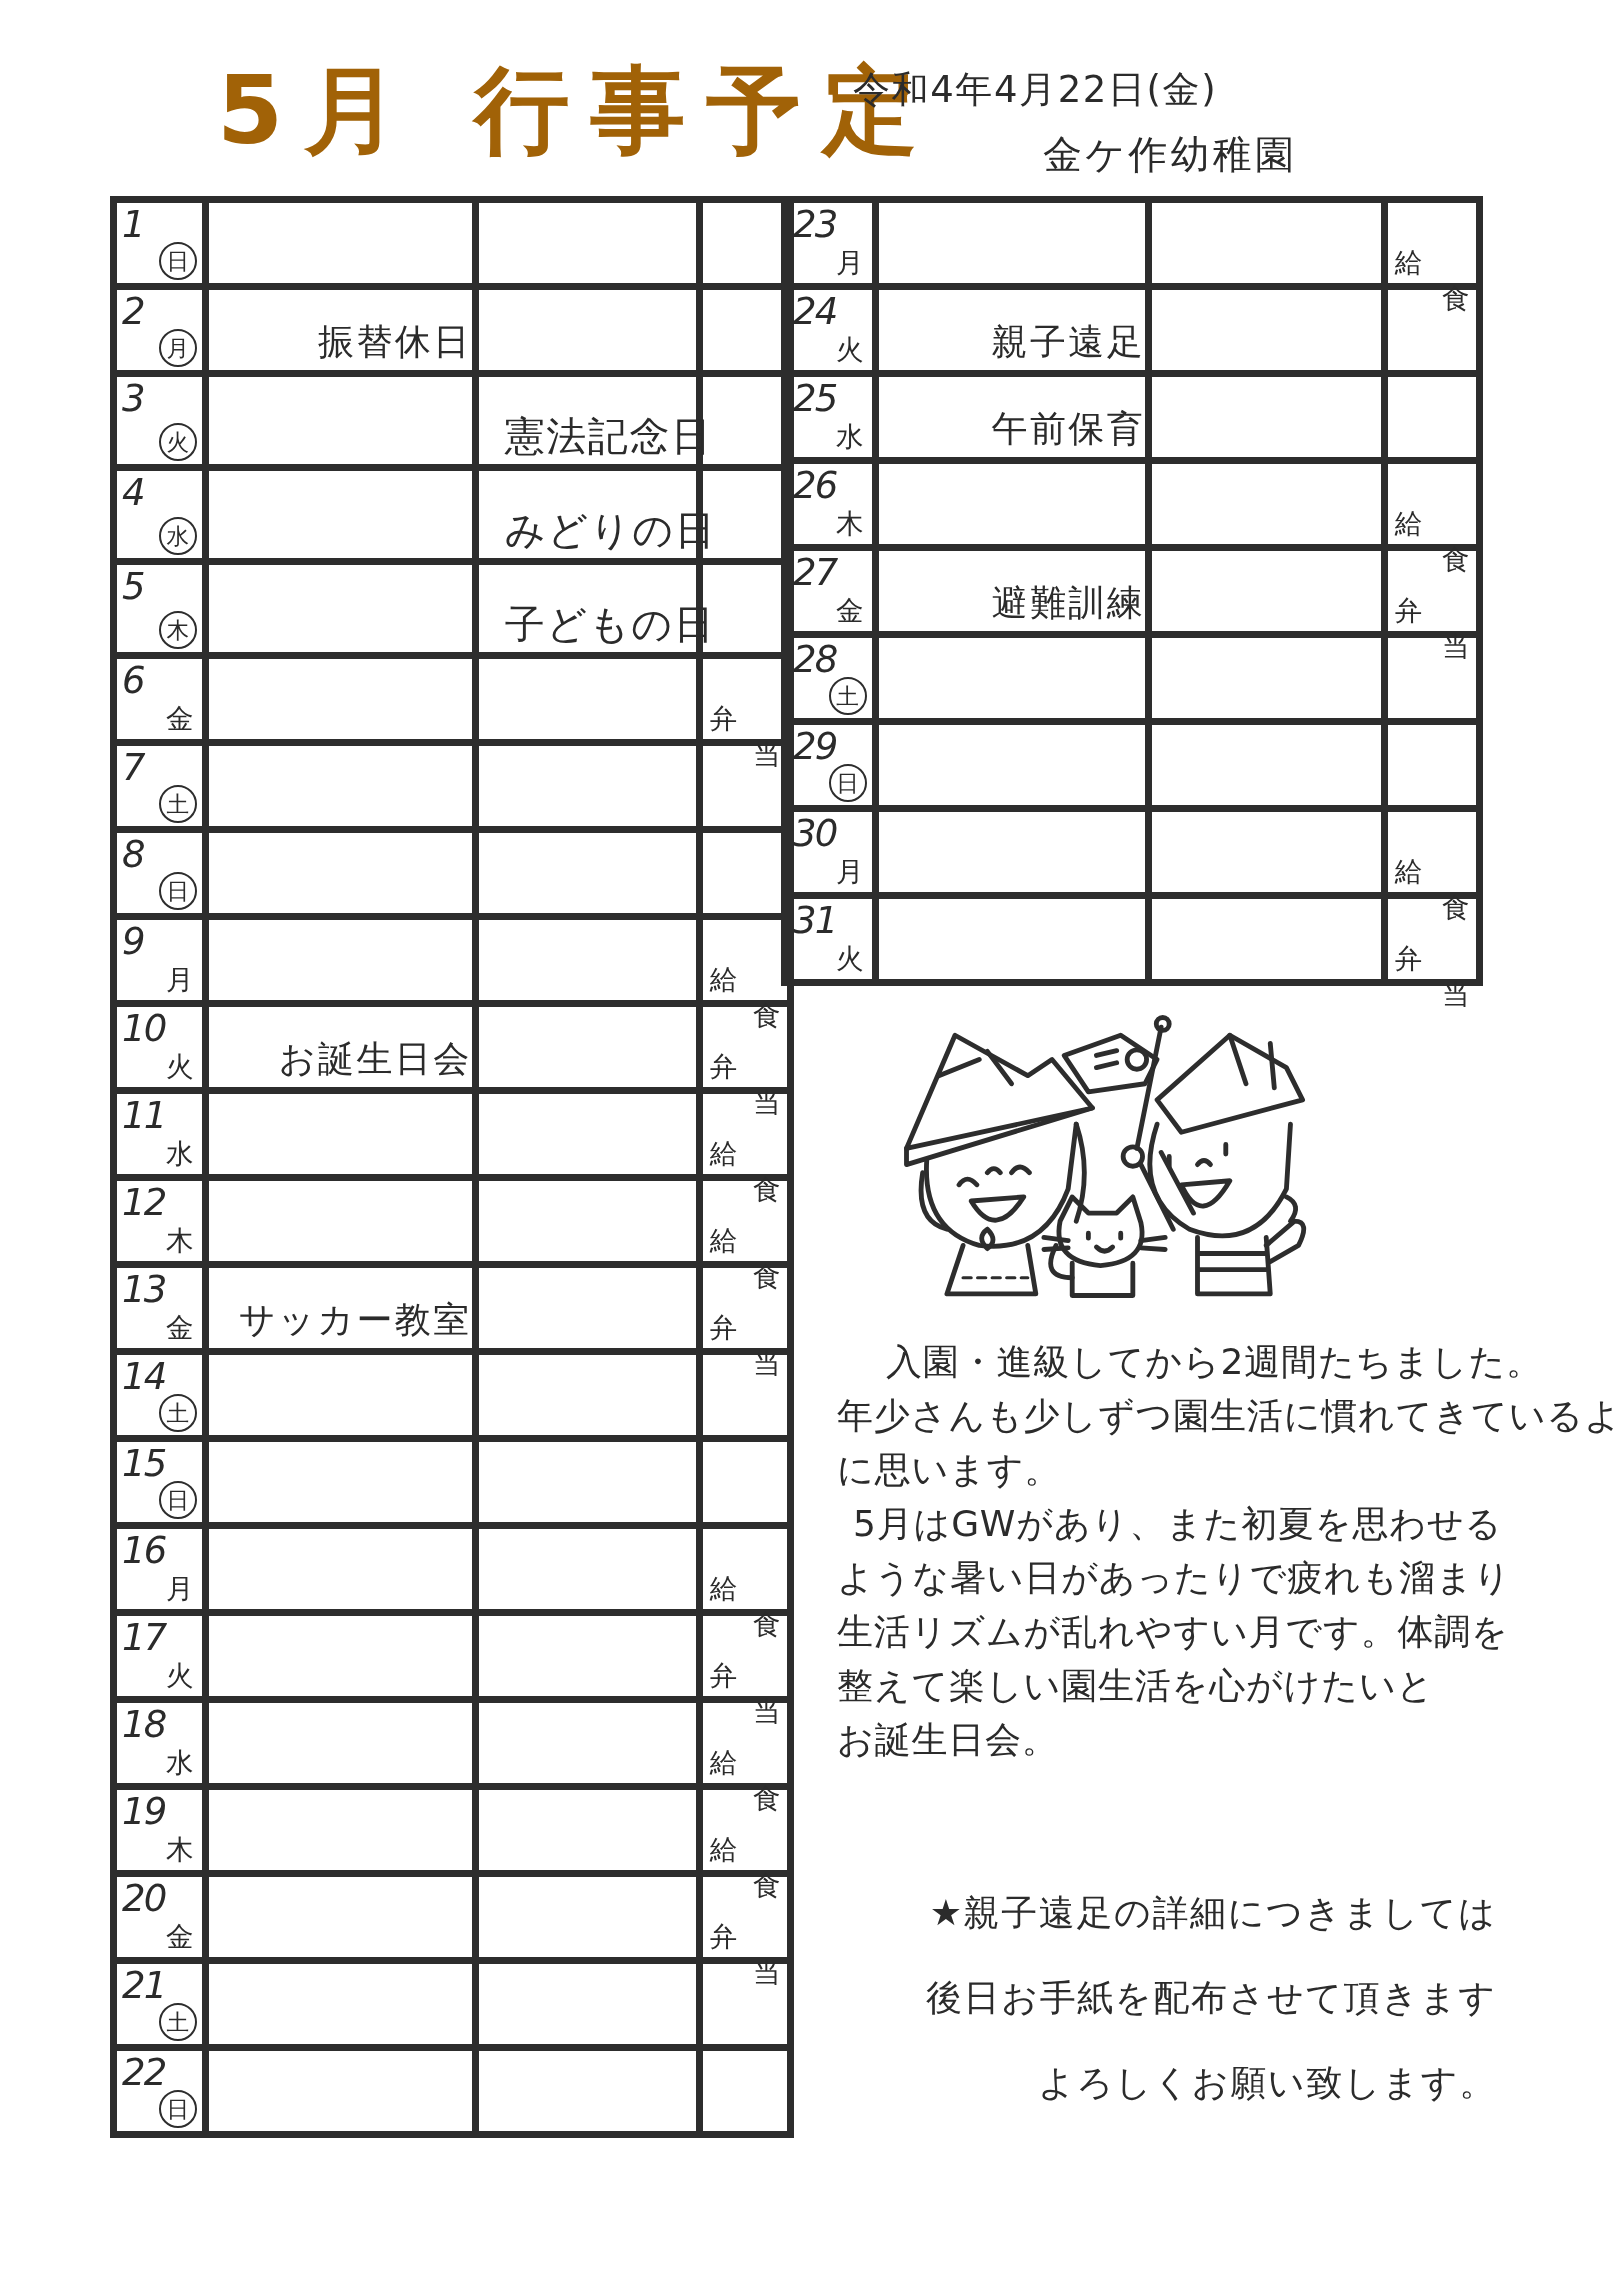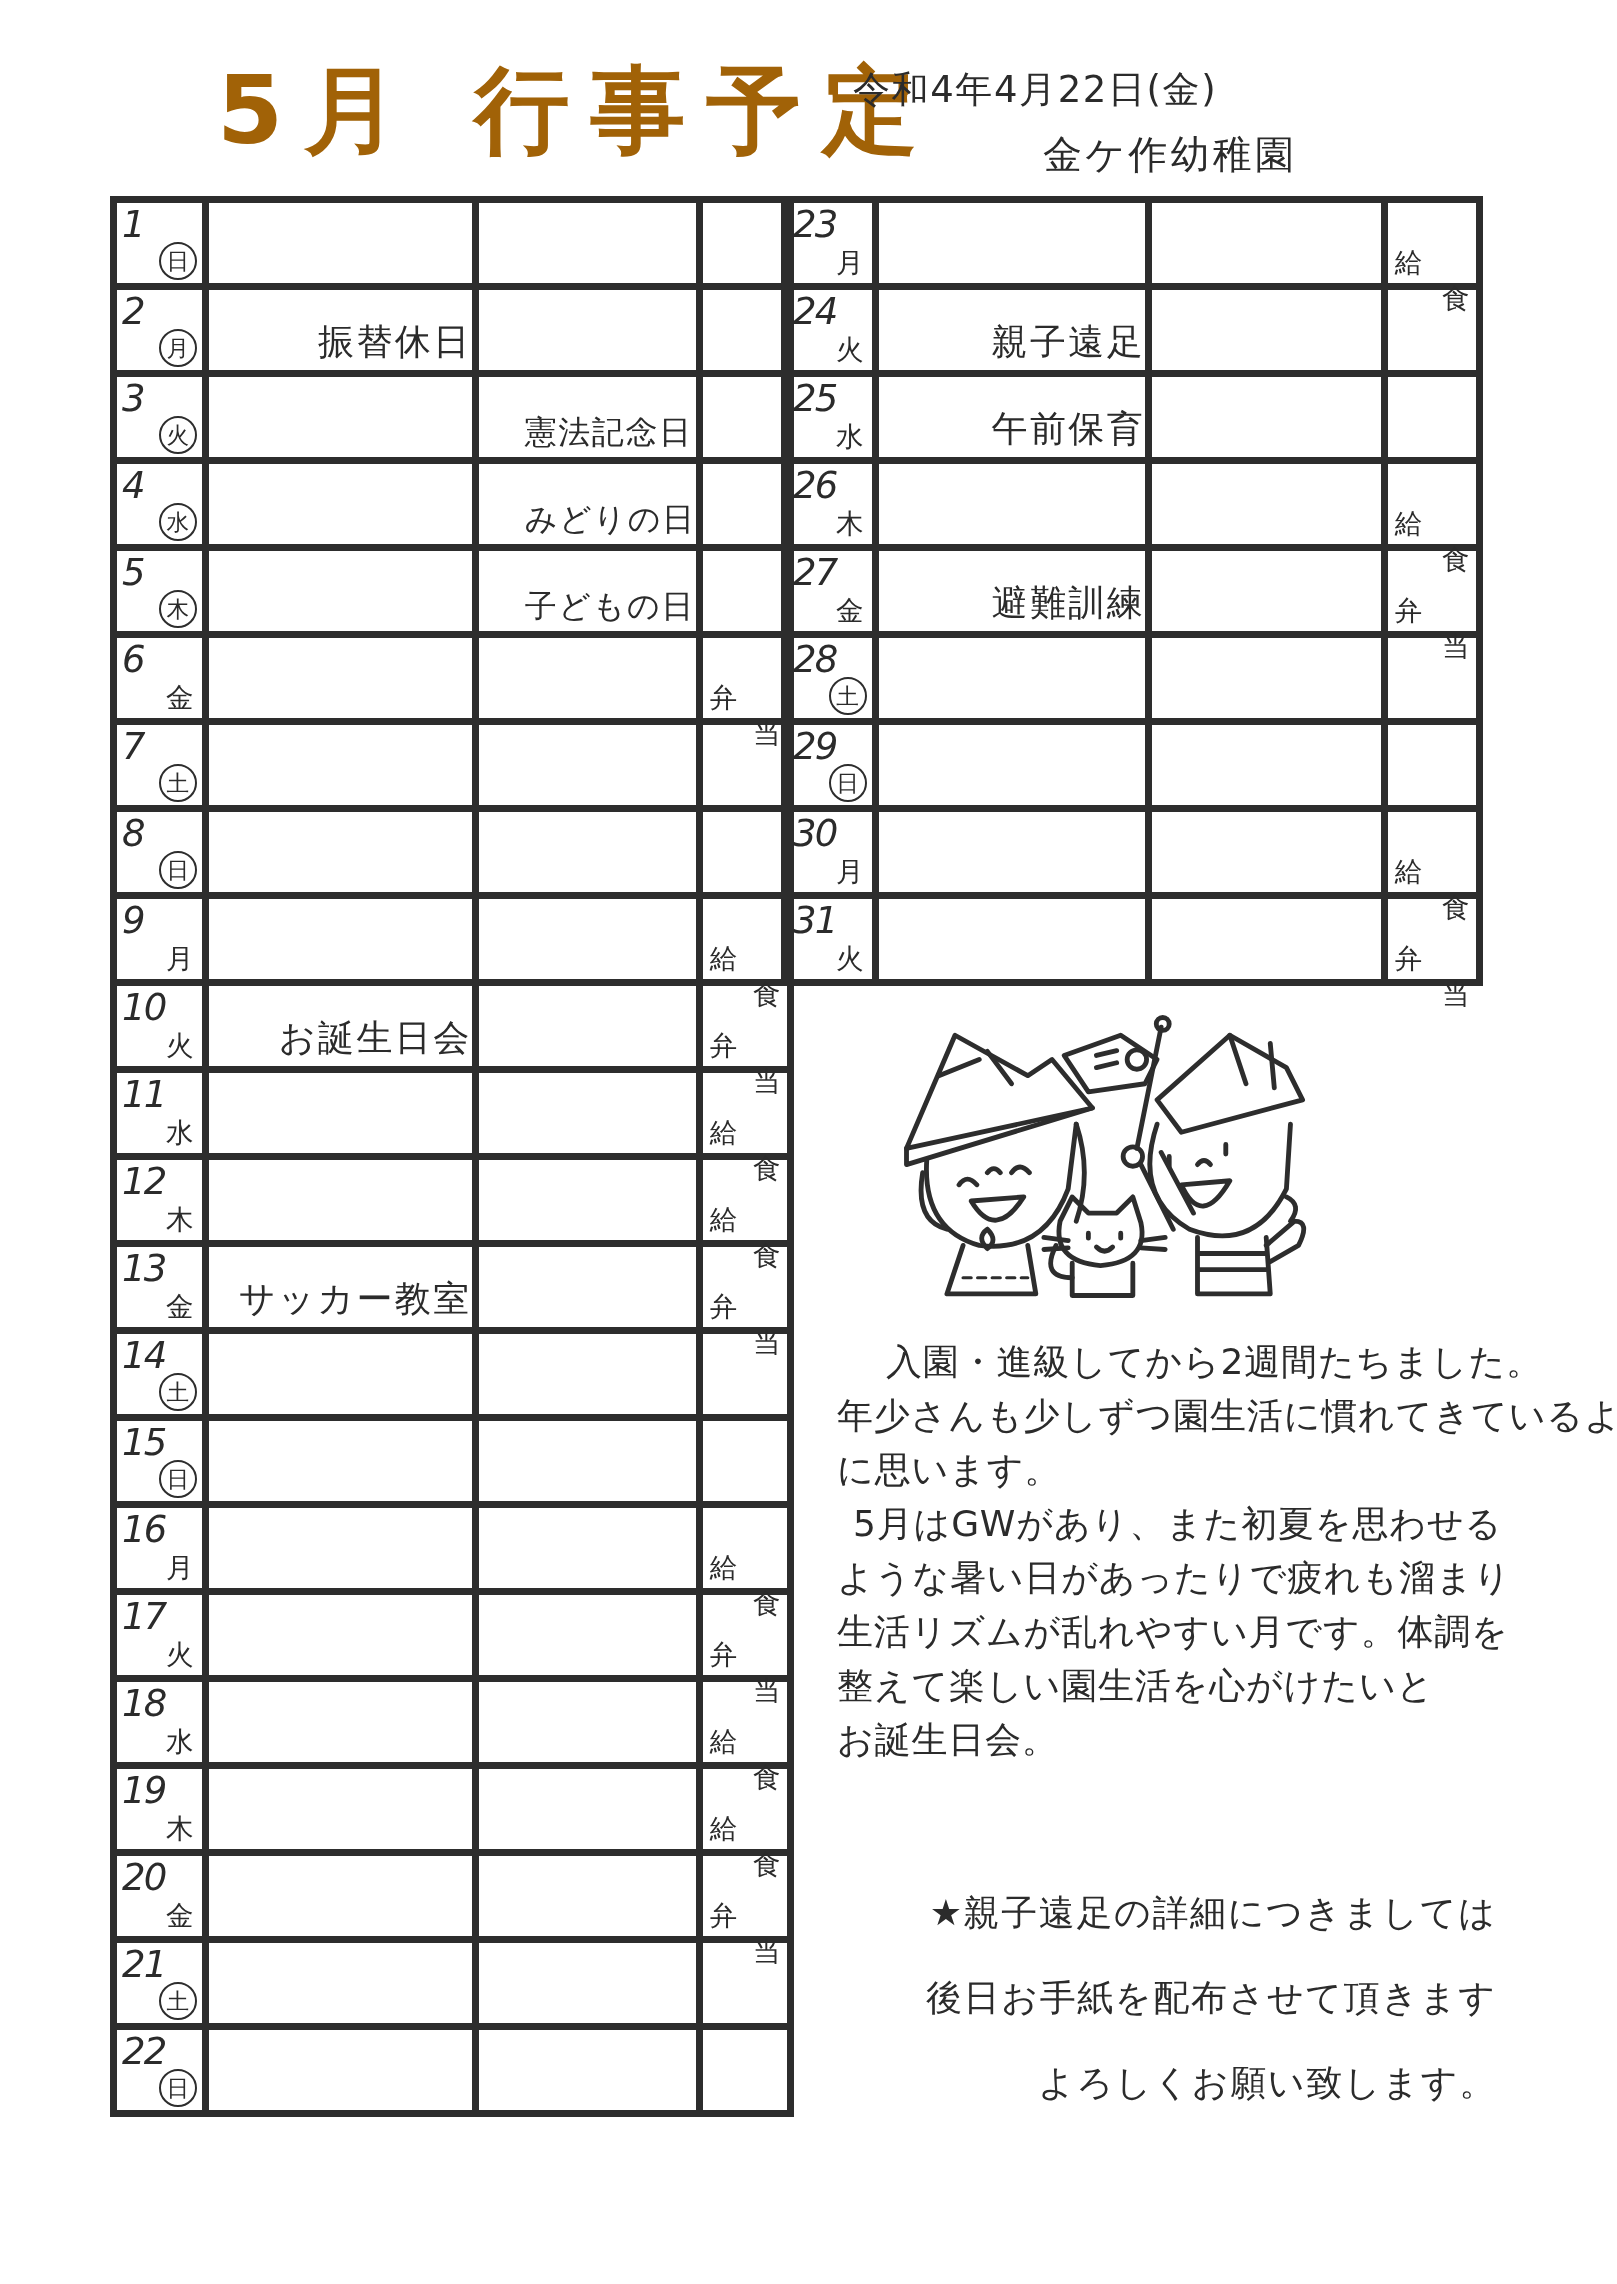--- a/index.html
+++ b/index.html
@@ -34,21 +34,21 @@
   .day-num {
     position: absolute; left: 4.9px; top: 1.6px; font-size: 37px; line-height: 40px;
     font-style: italic; white-space: nowrap; letter-spacing: -1.6px;
   }
   .weekday {
     position: absolute; right: 4.9px; bottom: 3.2px; font-size: 27.5px; line-height: 32px;
     width: 34px; height: 34px; text-align: center;
   }
   .weekday.circled { border: 2.4px solid #2d2d2d; border-radius: 50%; font-size: 22.6px; line-height: 34px; }
   .event-text { font-size: 36px; padding-left: 19.4px; padding-top: 24px; white-space: nowrap; letter-spacing: 2.4px; text-align: right; }
-  .holiday-text { font-size: 32px; padding-left: 26px; padding-top: 32px; white-space: nowrap; letter-spacing: 1.6px; margin-left: 20px; }
+  .holiday-text { font-size: 40px; padding-left: 26px; padding-top: 32px; white-space: nowrap; letter-spacing: 1.6px; }
   .lunch-text {
     font-size: 27.5px; line-height: 32px; white-space: nowrap; position: relative;
   }
   .lunch-text .l1 { position: absolute; left: 6.5px; top: 3.2px; }
   .lunch-text .l2 { position: absolute; right: 6.5px; top: 39px; }
   #illustration { position: absolute; left: 890px; top: 1011px; width: 421px; height: 291px; }
   #notes {
     position: absolute; left: 837px; top: 1335px; width: 728px;
     font-size: 36px; line-height: 54px; letter-spacing: 0.8px;
   }

